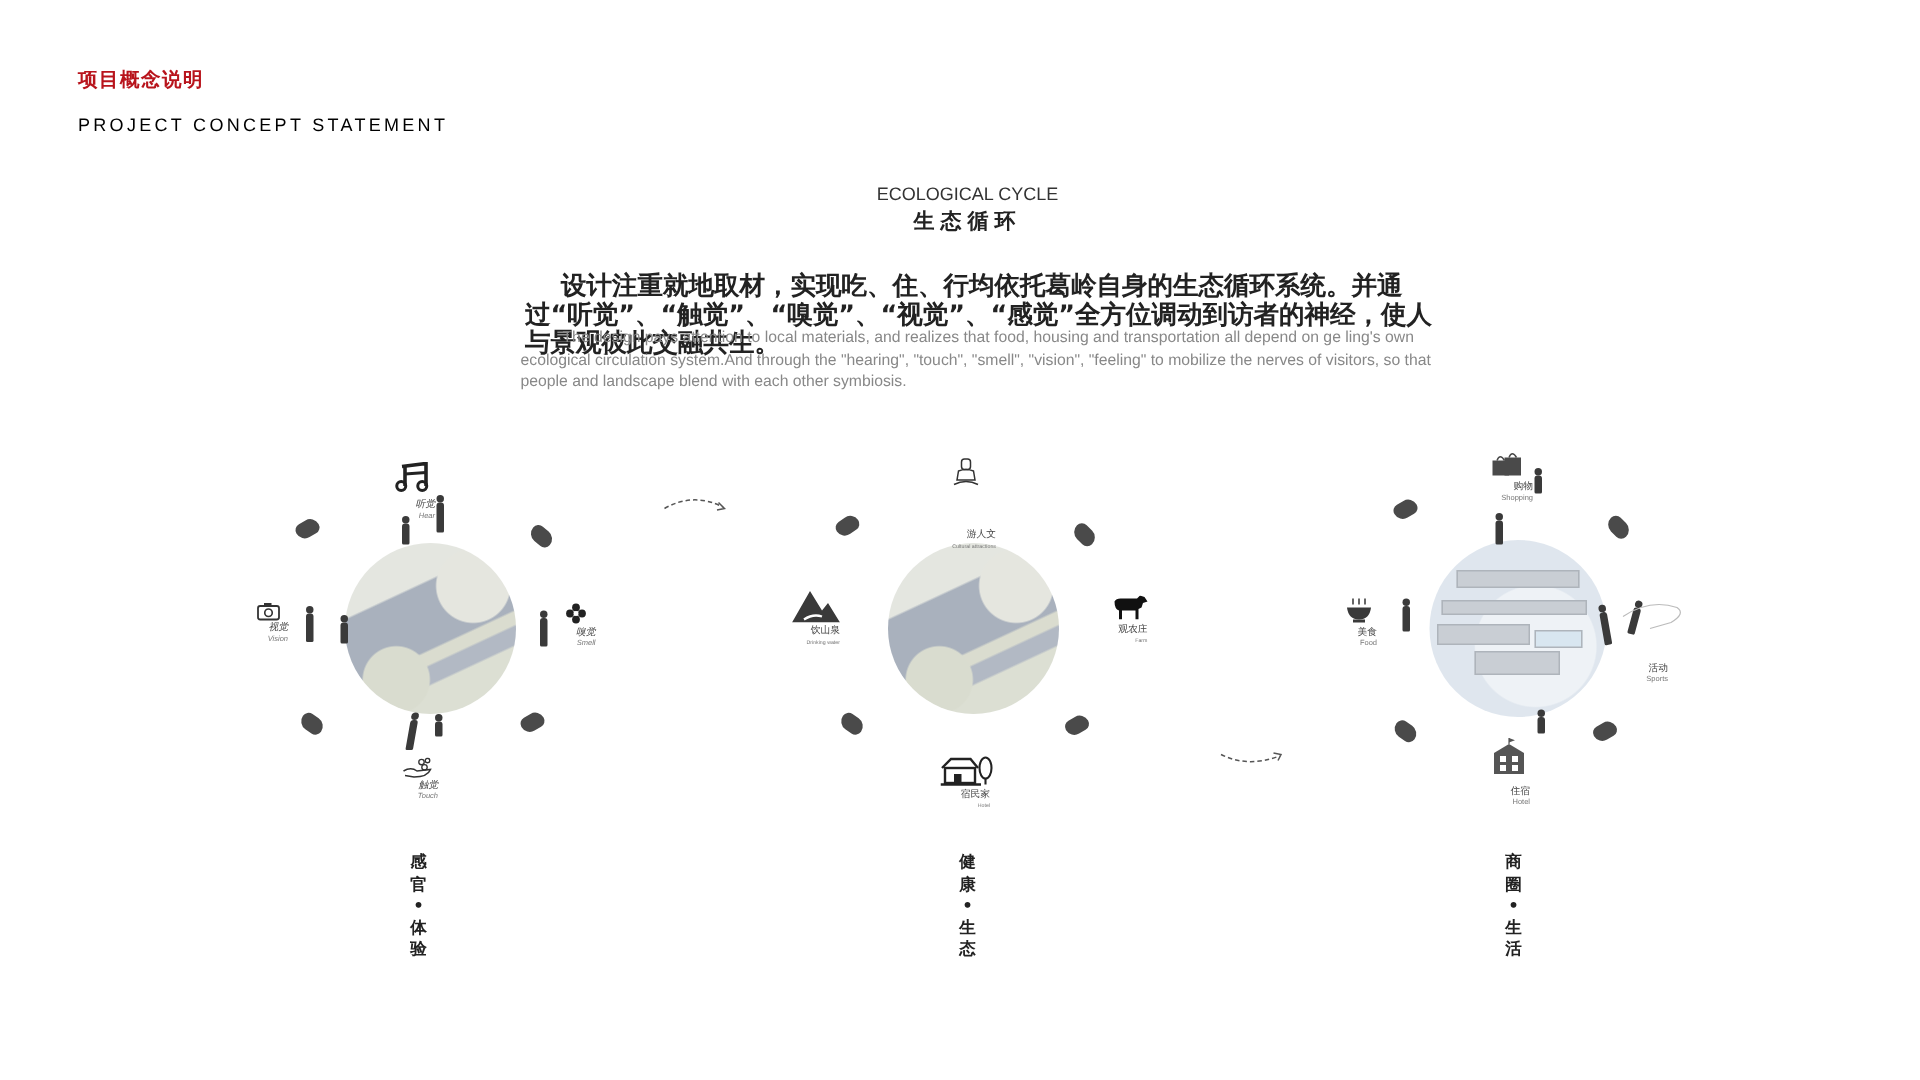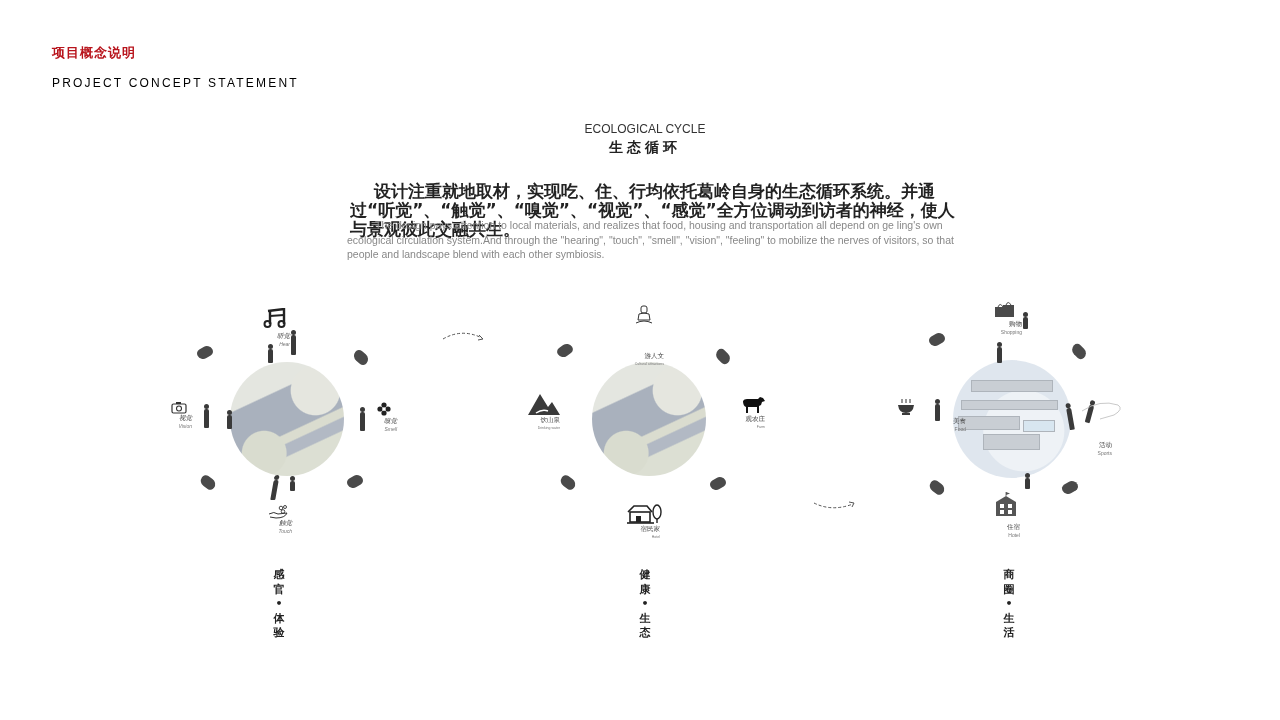--- a/index.html
+++ b/index.html
@@ -206,21 +206,21 @@
   <div class="abs person" style="left:143px;top:27px;height:12px;"></div>
   <div class="abs person" style="left:117px;top:57px;height:16px;"></div>
 
   <div class="abs" style="left:17px;top:108px;">
     <svg width="18" height="18" viewBox="0 0 18 18">
         <path d="M5 1 V5 M9 1 V5 M13 1 V5" stroke="#333" stroke-width="1"></path>
         <path d="M1 7 H17 Q16 15 9 15 Q2 15 1 7 Z" fill="#3a3a3a"></path>
         <rect x="5" y="15" width="8" height="2" fill="#3a3a3a"></rect>
       </svg>
   </div>
-  <div class="abs lbl" style="left:14px;top:127px;width:24px;margin-left:48px;">
+  <div class="abs lbl" style="left:14px;top:127px;width:24px;">
     <div>美食</div>
     <div class="en">Food</div>
   </div>
   <div class="abs person" style="left:55px;top:114px;height:17px;"></div>
 
   <div class="abs person" style="left:188px;top:118px;height:22px;transform:rotate(-10deg);"></div>
   <div class="abs person" style="left:207px;top:115px;height:18px;transform:rotate(15deg);"></div>
   <div class="abs" style="left:200px;top:107px;">
     <svg width="42" height="24" viewBox="0 0 42 24">
         <path d="M2 14 Q20 2 38 8 Q44 12 34 18 L20 22" fill="none" stroke="#bbb" stroke-width="0.8"></path>

